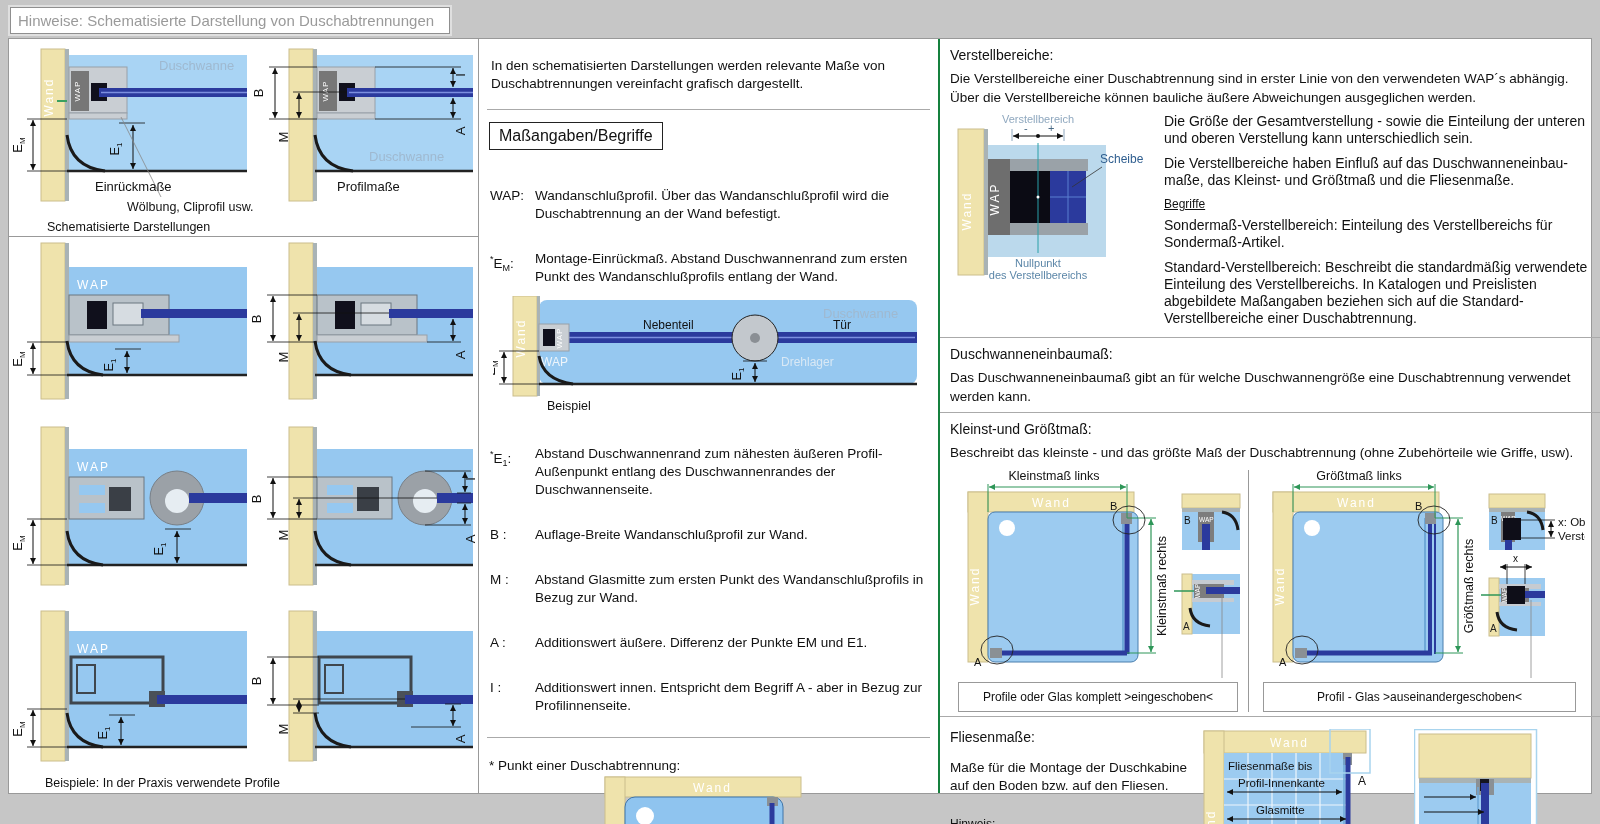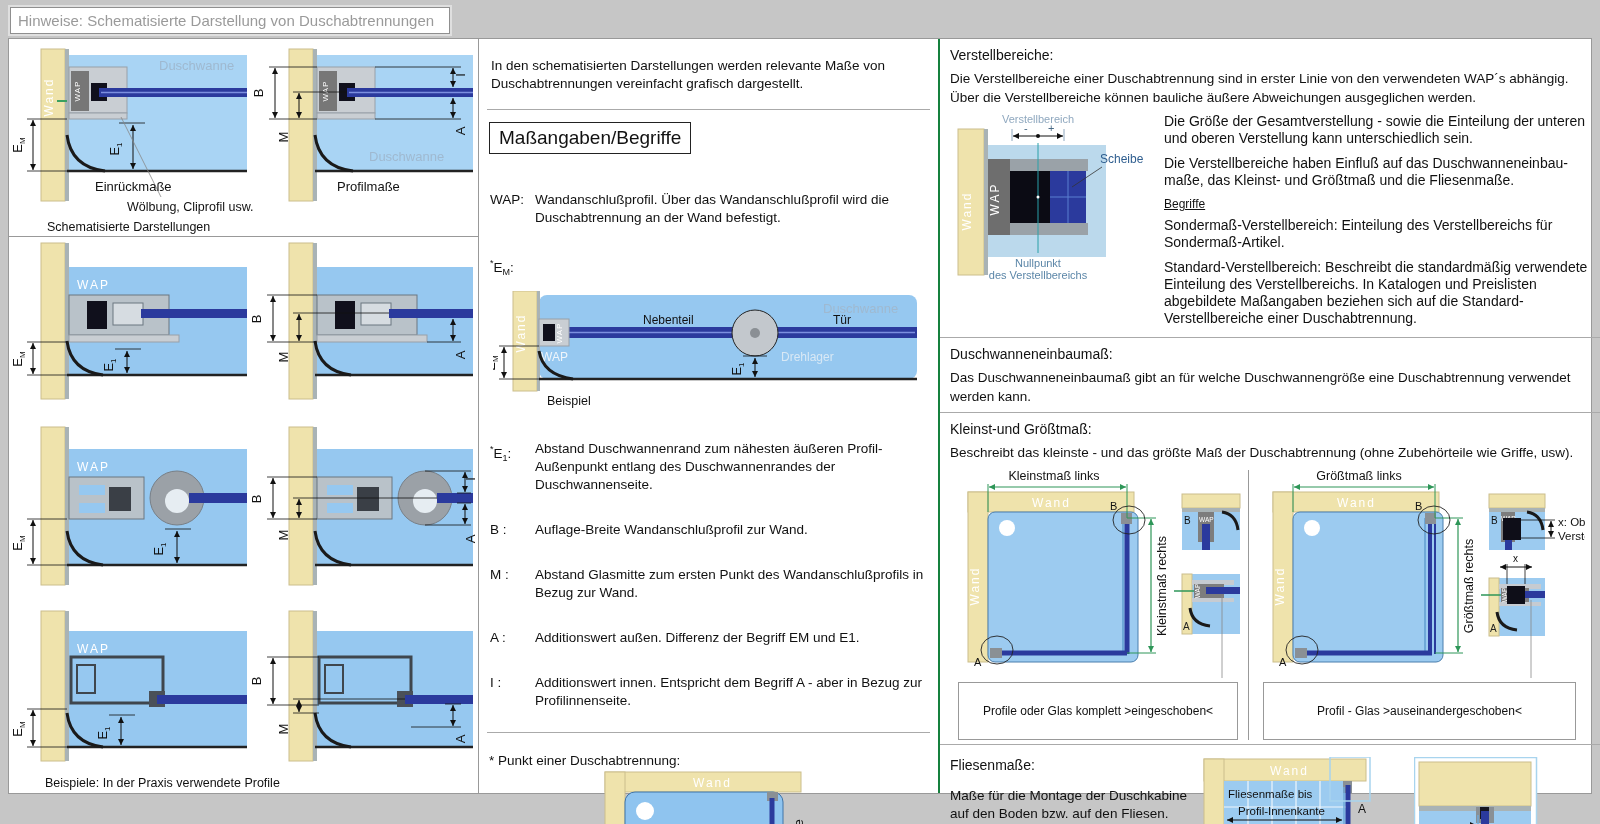--- a/index.html
+++ b/index.html
@@ -38,42 +38,42 @@
   .sub{font-size:8px}
   .wlabel{fill:#fff;font-size:12px;letter-spacing:2px}
   .wsmall{fill:#fff;font-size:8px;letter-spacing:1px}
   .dwlabel{fill:#9fb9d0;font-size:13px}
   .cap{font-size:13px;fill:#111}
   .cap2{font-size:12.5px;fill:#111}
   .leader{stroke:#888;stroke-width:0.8}
   
   .intro{font-size:13.5px;line-height:18px;padding:18px 4px 0 4px;width:420px}
   .sep{border-top:1px solid #aaa;margin-top:16px}
-  .mass-box{display:inline-block;border:1px solid #222;padding:4px 9px;font-size:19px;margin:12px 0 10px 2px}
+  .mass-box{display:inline-block;border:1px solid #222;padding:4px 9px;font-size:16px;margin:12px 0 10px 2px}
   .def{display:flex;margin-top:27px;font-size:13.5px;line-height:18px}
   .term{width:48px;flex:none;padding-left:3px}
   .dtext{flex:1;padding-right:4px}
   .star{vertical-align:super;font-size:9px}
   sub{font-size:9px}
   .seiten{position:relative;margin-top:10px;padding-top:4px;height:200px}
   .seiten-head{font-size:13.5px;padding:6px 0 2px 2px}
   
   .rsec{padding:8px 10px 6px 10px}
   .rsec + .rsec{border-top:1px solid #aaa}
   .rhead{font-size:14px;margin-bottom:6px}
   .rp{font-size:13.5px;line-height:19px;width:636px}
   .vflex{display:flex;margin-top:4px}
   .vtext{flex:1;padding-left:8px;padding-top:2px}
   .vtext p{font-size:14px;line-height:17px;margin-bottom:8px;width:430px}
   .begriffe{font-size:12px;text-decoration:underline;margin:2px 0 6px 0}
   .smallp{font-size:12px;line-height:15px;width:430px;margin-bottom:7px}
   .kg-row{display:flex;margin-top:4px}
   .kg-half{position:relative}
   .kg-div{width:1px;background:#999;margin:4px 6px 0 2px}
-  .kg-caption{border:1px solid #999;font-size:12px;text-align:center;padding:21px 4px;margin:2px 8px 0 8px}
+  .kg-caption{border:1px solid #999;font-size:12px;text-align:center;padding:7px 4px;margin:2px 8px 0 8px}
   .fl-flex{display:flex;padding-top:4px}
   .fl-text{width:252px;flex:none}
   .fl-text .p1{font-size:13.5px;line-height:18px;margin:14px 0 22px 0}
   .fl-text .hl{font-size:12px;margin-bottom:10px}
   .fl-text .hp{font-size:12px;line-height:15px}
   .detail-wrap{margin-left:34px}
 </style>
 </head>
 <body>
 
@@ -304,20 +304,21 @@
     <div class="sep"></div>
     <div class="mass-box">Maßangaben/Begriffe</div>
 
     <div class="def">
       <span class="term">WAP:</span>
       <span class="dtext">Wandanschlußprofil. Über das Wandanschlußprofil wird die Duschabtrennung an der Wand befestigt.</span>
     </div>
 
     <div class="def">
       <span class="term"><span class="star">*</span><span>E</span><sub>M</sub><span>:</span></span>
+      <span class="dtext">Montage-Einrückmaß. Abstand Duschwannenrand zum ersten Punkt des Wandanschlußprofils entlang der Wand.</span>
     </div>
 
     
     <svg width="440" height="122" viewBox="0 0 440 122" style="margin:10px 0 0 6px">
       <rect class="tray" x="46" y="4" width="378" height="84" rx="8" fill="#9fcdf2"></rect>
       <rect class="beige" x="20" y="0" width="24" height="100"></rect>
       <rect class="edge" x="44" y="0" width="3" height="100"></rect>
       <text class="wlabel" transform="rotate(-90 32 42)" x="32" y="42" text-anchor="middle" font-size="11">Wand</text>
       <text class="dwlabel" x="330" y="22" font-size="12">Duschwanne</text>
       <rect class="glass" x="62" y="36" width="362" height="11"></rect>
@@ -350,21 +351,21 @@
     <div class="def">
       <span class="term">B :</span>
       <span class="dtext">Auflage-Breite Wandanschlußprofil zur Wand.</span>
     </div>
     <div class="def">
       <span class="term">M :</span>
       <span class="dtext">Abstand Glasmitte zum ersten Punkt des Wandanschlußprofils in Bezug zur Wand.</span>
     </div>
     <div class="def">
       <span class="term">A :</span>
-      <span class="dtext">Additionswert außen. Differenz der Begriff EM und E1.</span>
+      <span class="dtext">Additionswert äußere. Differenz der Punkte EM und E1.</span>
     </div>
     <div class="def">
       <span class="term">I :</span>
       <span class="dtext">Additionswert innen. Entspricht dem Begriff A - aber in Bezug zur Profilinnenseite.</span>
     </div>
 
     <div class="sep" style="margin-top:22px"></div>
     <div class="seiten">
       <div class="seiten-head">* Punkt einer Duschabtrennung:</div>
       <svg width="300" height="172" viewBox="0 0 300 172" style="margin-left:88px">

